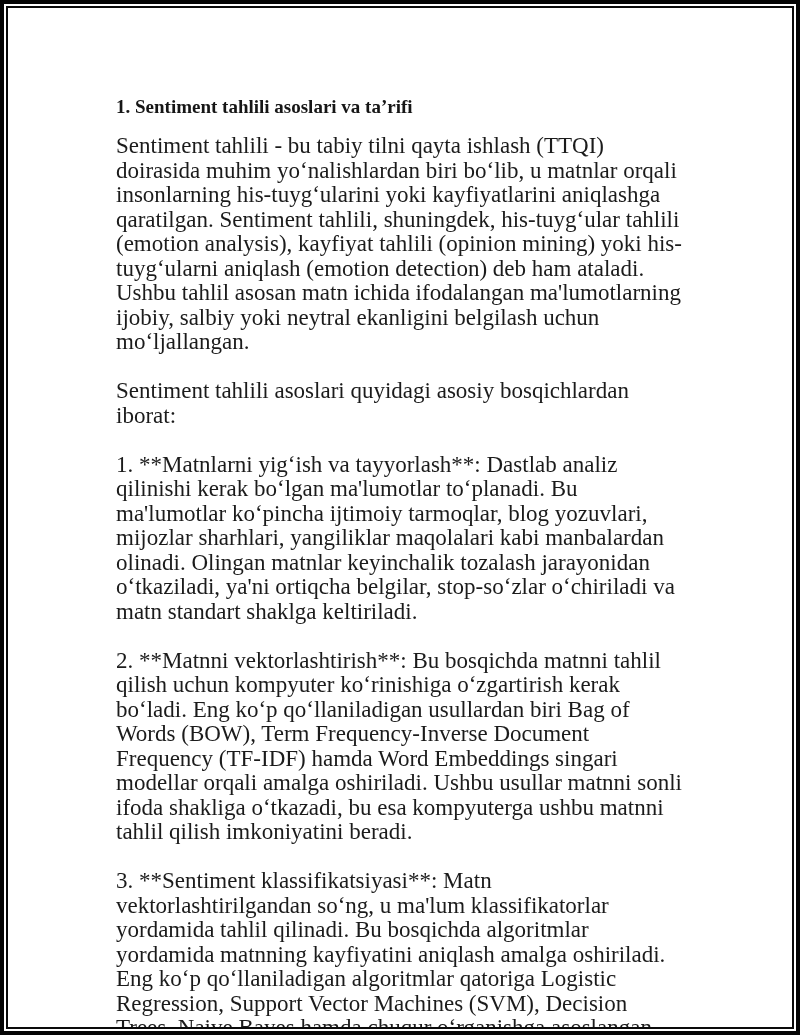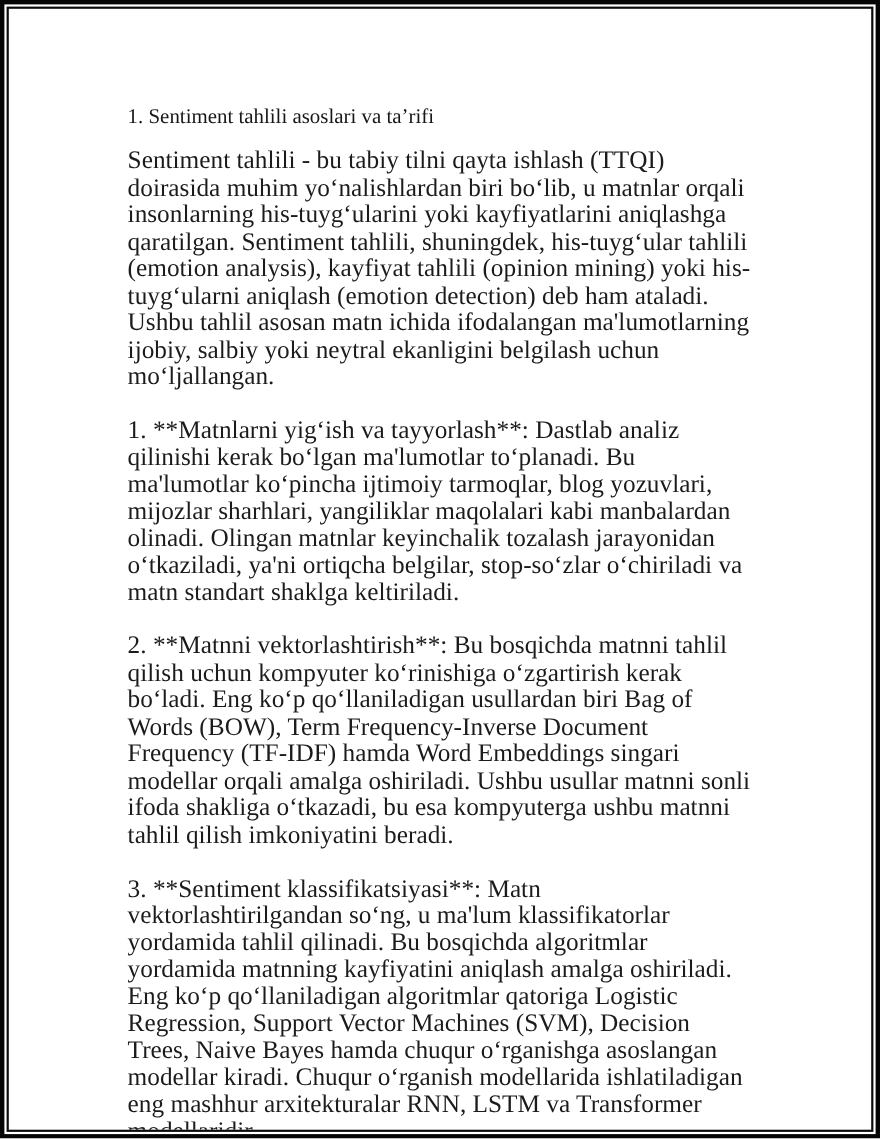--- a/index.html
+++ b/index.html
@@ -26,39 +26,40 @@
     overflow: hidden;
   }
   .content {
     box-sizing: border-box;
     padding: 86px 108px 0 108px;
     color: #1a1a1a;
     font-family: "Liberation Serif", "DejaVu Serif", serif;
   }
   .doc-title {
     font-size: 19px;
-    font-weight: normal;
+    font-weight: bold;
     line-height: 26px;
     margin: 0 0 14px 0;
     color: #161616;
   }
   .para {
     font-size: 23px;
     line-height: 24.5px;
     margin: 0 0 24.5px 0;
     max-width: 568px;
     color: #1b1b1b;
   }
 </style>
 </head>
 <body>
 
 <div class="frame">
   <div class="frame-inner">
     <div class="content">
       <h1 class="doc-title">1. Sentiment tahlili asoslari va ta’rifi</h1>
       <p class="para">Sentiment tahlili - bu tabiy tilni qayta ishlash (TTQI) doirasida muhim yoʻnalishlardan biri boʻlib, u matnlar orqali insonlarning his-tuygʻularini yoki kayfiyatlarini aniqlashga qaratilgan. Sentiment tahlili, shuningdek, his-tuygʻular tahlili (emotion analysis), kayfiyat tahlili (opinion mining) yoki his-tuygʻularni aniqlash (emotion detection) deb ham ataladi. Ushbu tahlil asosan matn ichida ifodalangan ma'lumotlarning ijobiy, salbiy yoki neytral ekanligini belgilash uchun moʻljallangan.</p>
+      <p class="para">Sentiment tahlili asoslari quyidagi asosiy bosqichlardan iborat:</p>
       <p class="para">1. **Matnlarni yigʻish va tayyorlash**: Dastlab analiz qilinishi kerak boʻlgan ma'lumotlar toʻplanadi. Bu ma'lumotlar koʻpincha ijtimoiy tarmoqlar, blog yozuvlari, mijozlar sharhlari, yangiliklar maqolalari kabi manbalardan olinadi. Olingan matnlar keyinchalik tozalash jarayonidan oʻtkaziladi, ya'ni ortiqcha belgilar, stop-soʻzlar oʻchiriladi va matn standart shaklga keltiriladi.</p>
       <p class="para">2. **Matnni vektorlashtirish**: Bu bosqichda matnni tahlil qilish uchun kompyuter koʻrinishiga oʻzgartirish kerak boʻladi. Eng koʻp qoʻllaniladigan usullardan biri Bag of Words (BOW), Term Frequency-Inverse Document Frequency (TF-IDF) hamda Word Embeddings singari modellar orqali amalga oshiriladi. Ushbu usullar matnni sonli ifoda shakliga oʻtkazadi, bu esa kompyuterga ushbu matnni tahlil qilish imkoniyatini beradi.</p>
       <p class="para">3. **Sentiment klassifikatsiyasi**: Matn vektorlashtirilgandan soʻng, u ma'lum klassifikatorlar yordamida tahlil qilinadi. Bu bosqichda algoritmlar yordamida matnning kayfiyatini aniqlash amalga oshiriladi. Eng koʻp qoʻllaniladigan algoritmlar qatoriga Logistic Regression, Support Vector Machines (SVM), Decision Trees, Naive Bayes hamda chuqur oʻrganishga asoslangan modellar kiradi. Chuqur oʻrganish modellarida ishlatiladigan eng mashhur arxitekturalar RNN, LSTM va Transformer modellaridir.</p>
     </div>
   </div>
 </div>
 
 </body></html>

